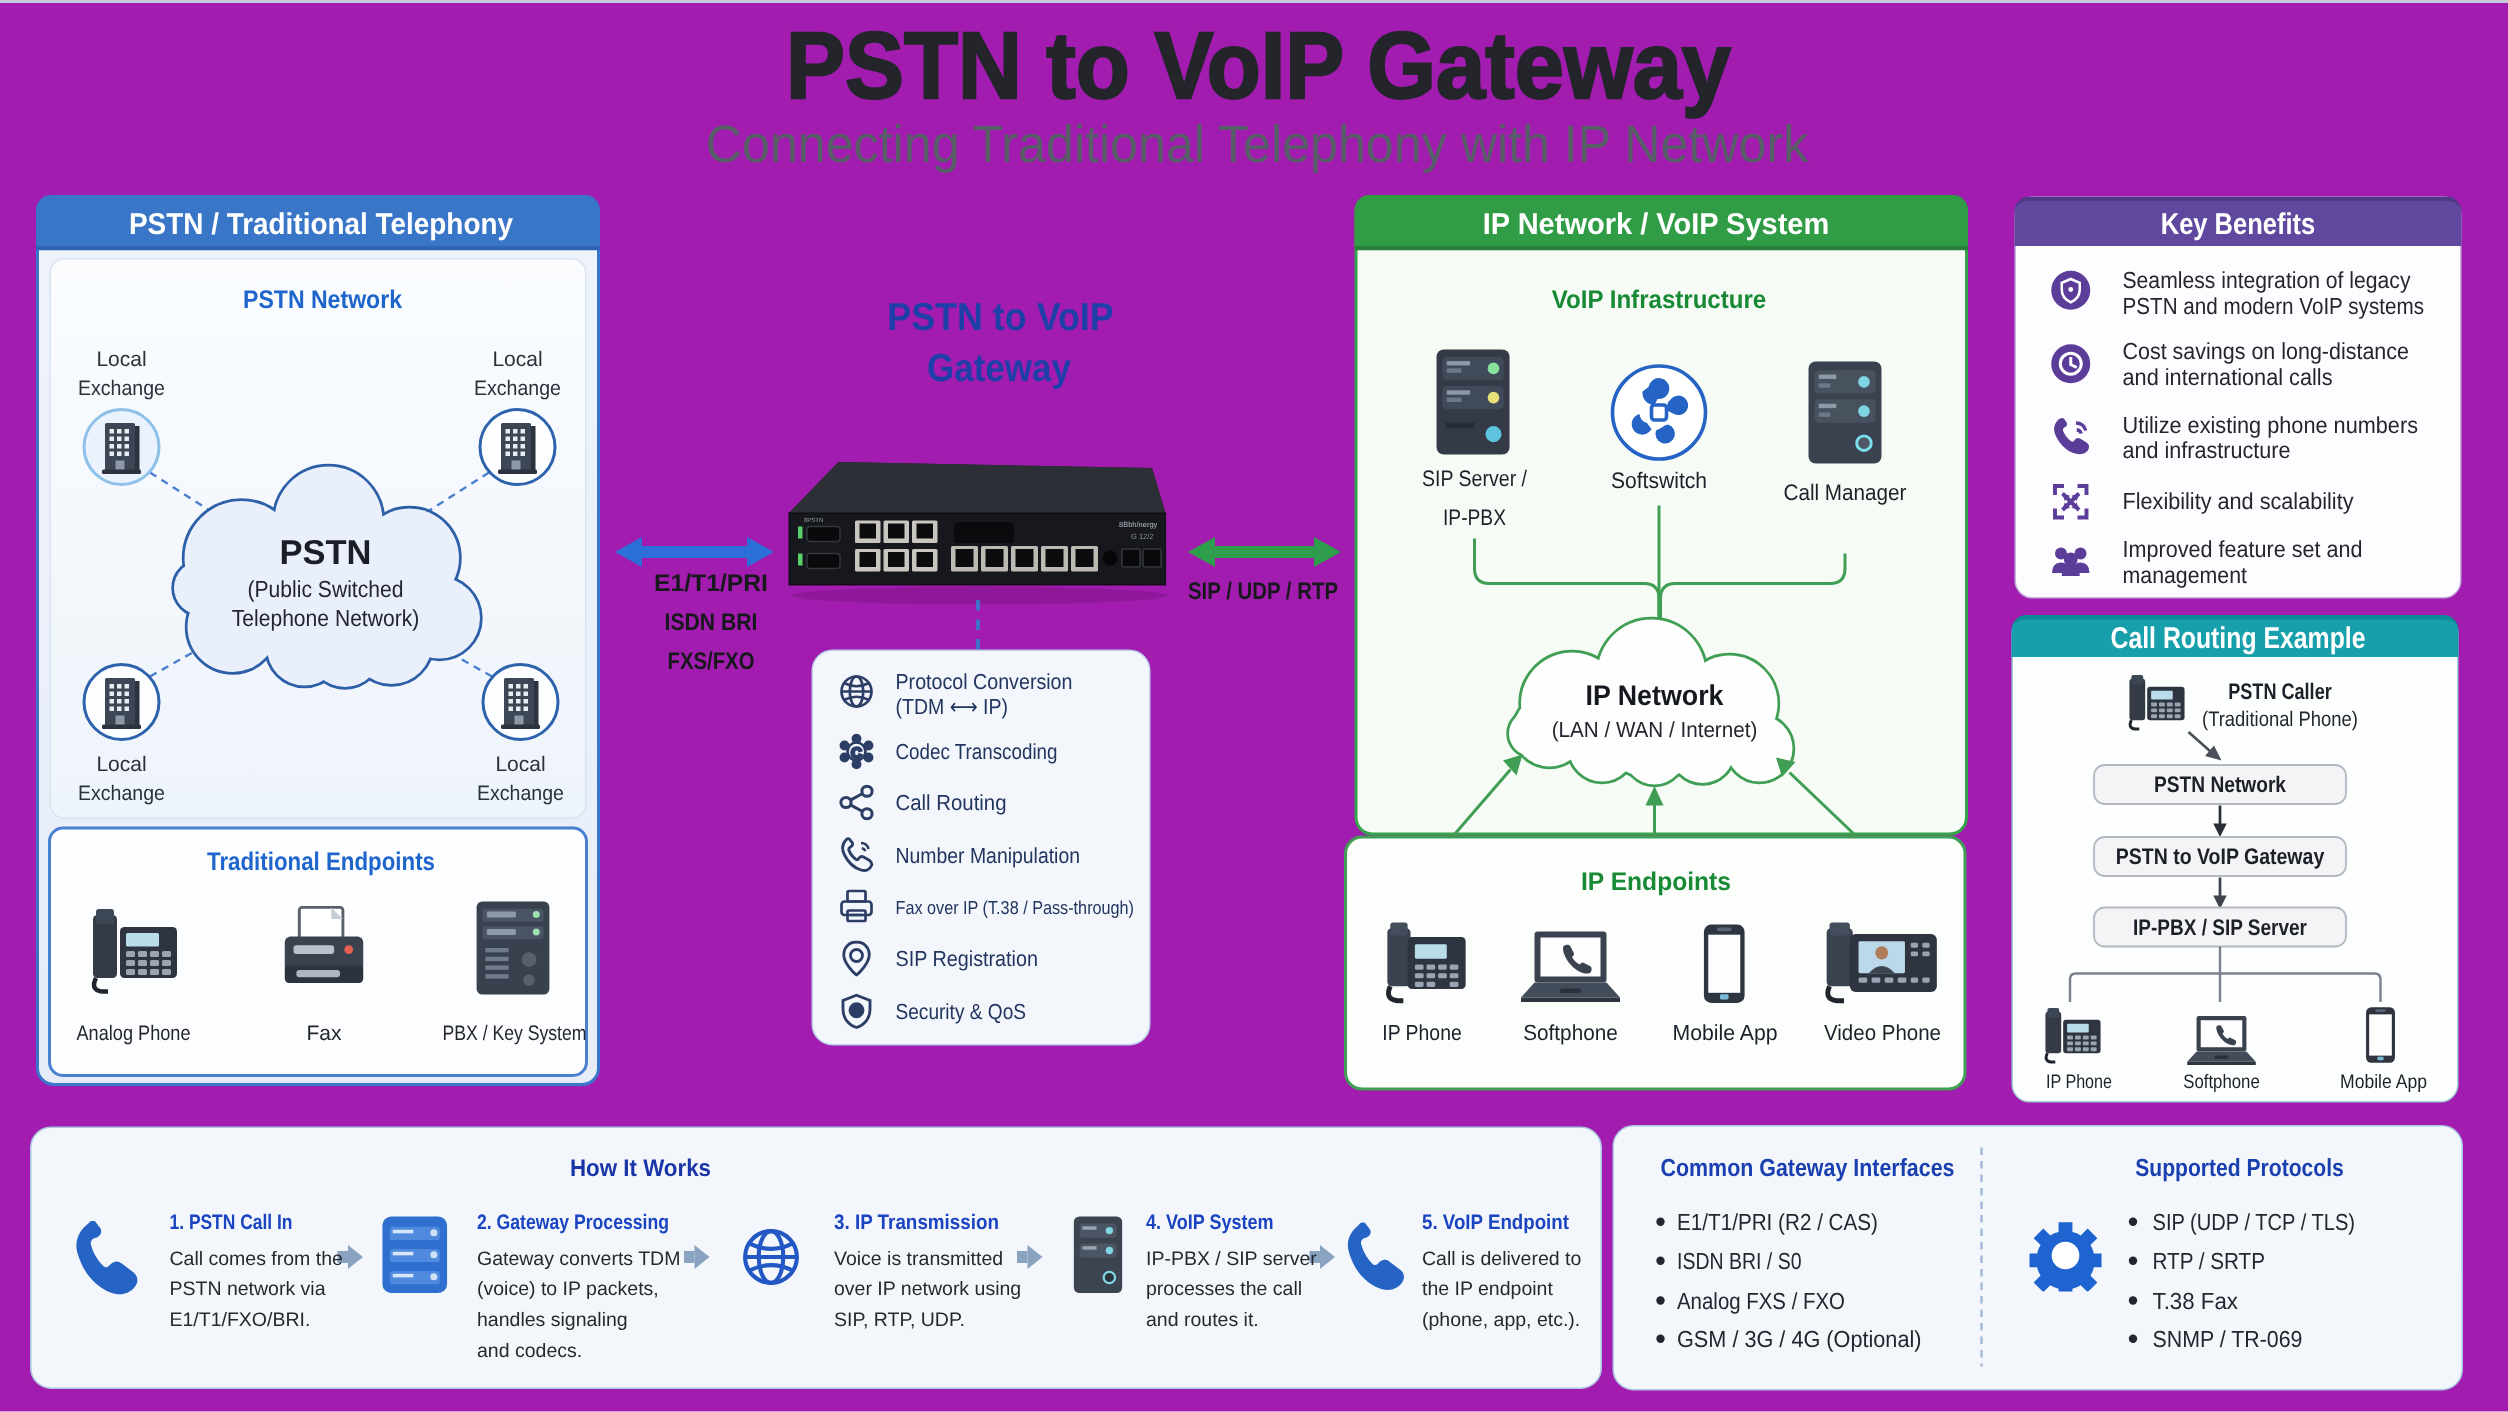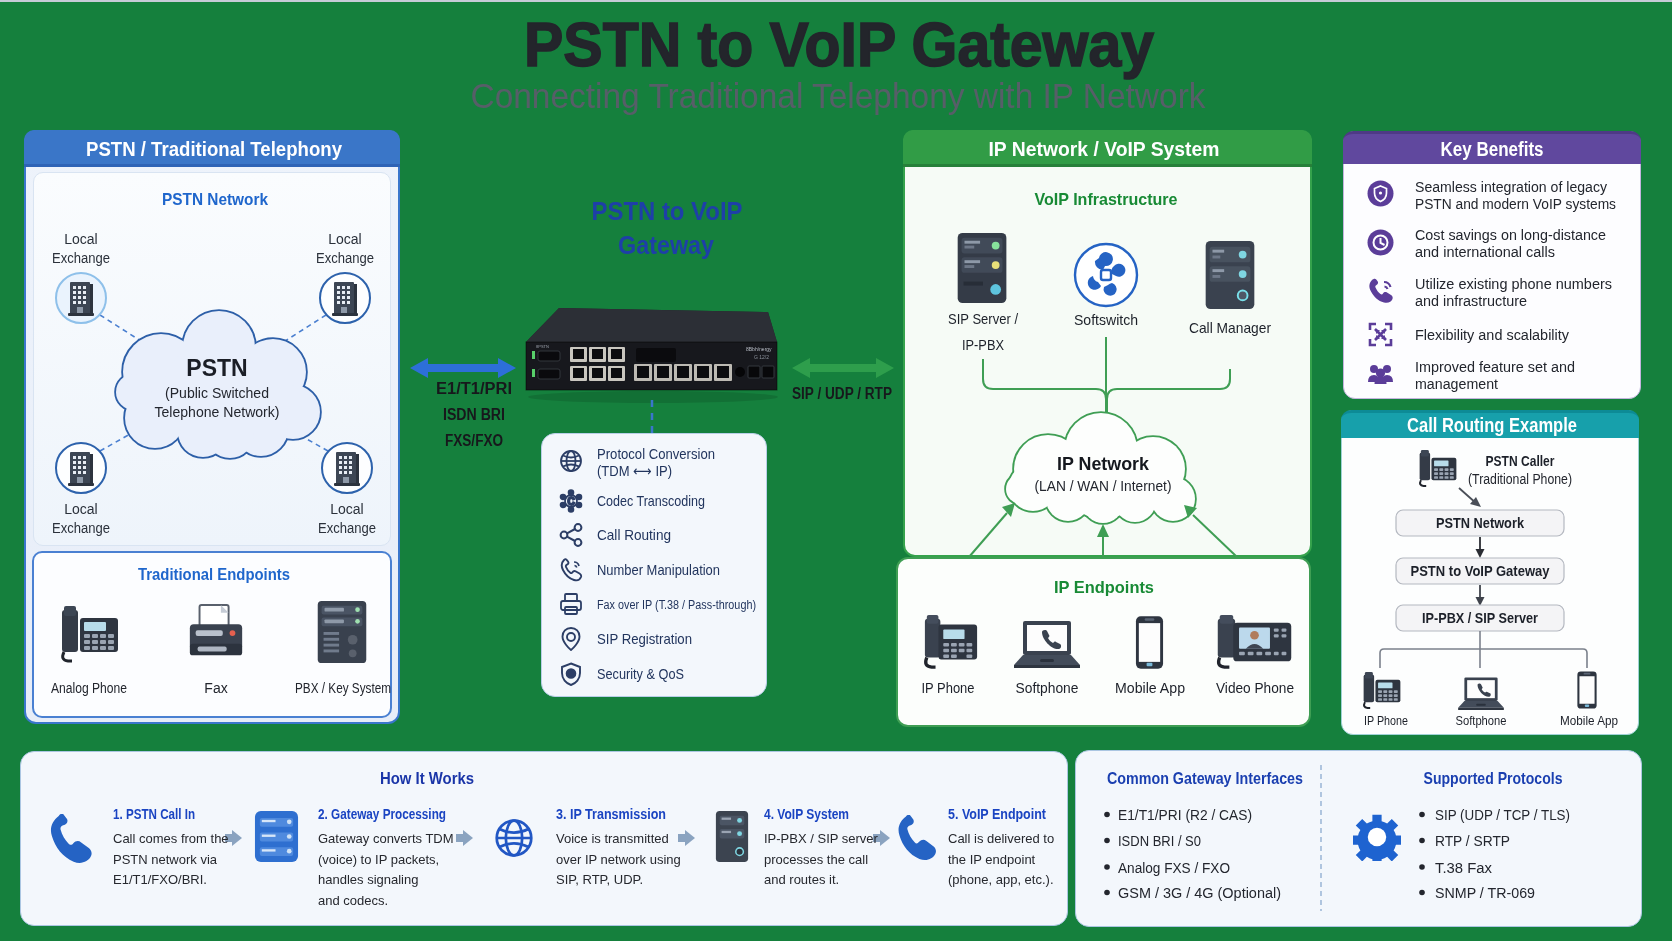--- a/index.html
+++ b/index.html
@@ -1,17 +1,17 @@
 <!DOCTYPE html>
 <html><head>
 <meta charset="utf-8">
 <style>
 * { margin:0; padding:0; box-sizing:border-box; }
 html,body { width:1672px; height:941px; background:#fff; font-family:"Liberation Sans", sans-serif; overflow:hidden; }
-#stage { position:relative; width:1672px; height:941px; background:#15803d; }
+#stage { position:relative; width:1672px; height:941px; background:#a21caf; }
 .abs { position:absolute; }
 svg { display:block; overflow:visible; }
 svg text { font-family:"Liberation Sans", sans-serif; }
 </style>
 </head>
 <body>
 <div id="stage">
   <div class="abs" style="left:0;top:0;width:1672px;height:2px;background:#c6cbd7;"></div>
 
   <svg class="abs" style="left:0;top:0;" width="1672" height="125" viewBox="0 0 1672 125">

